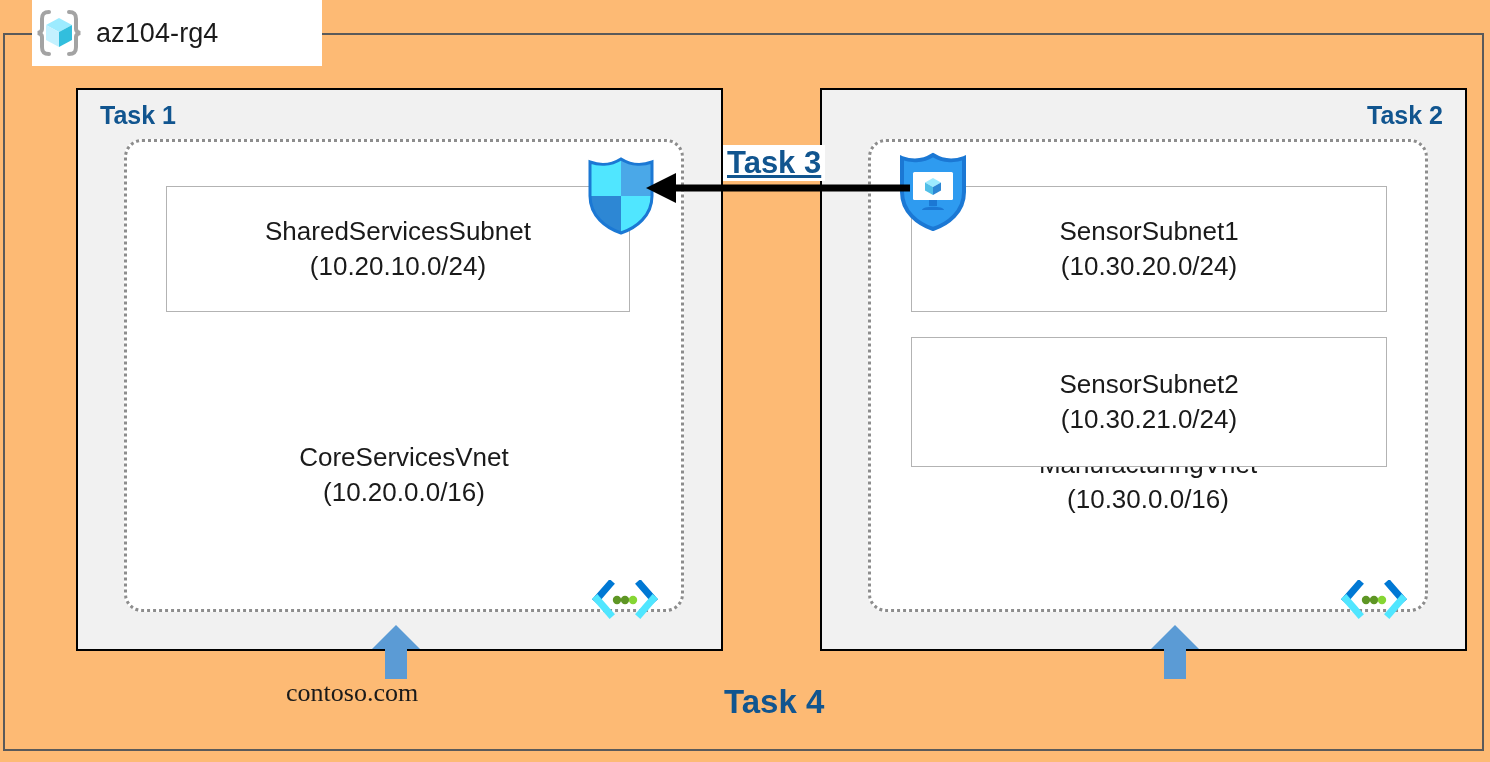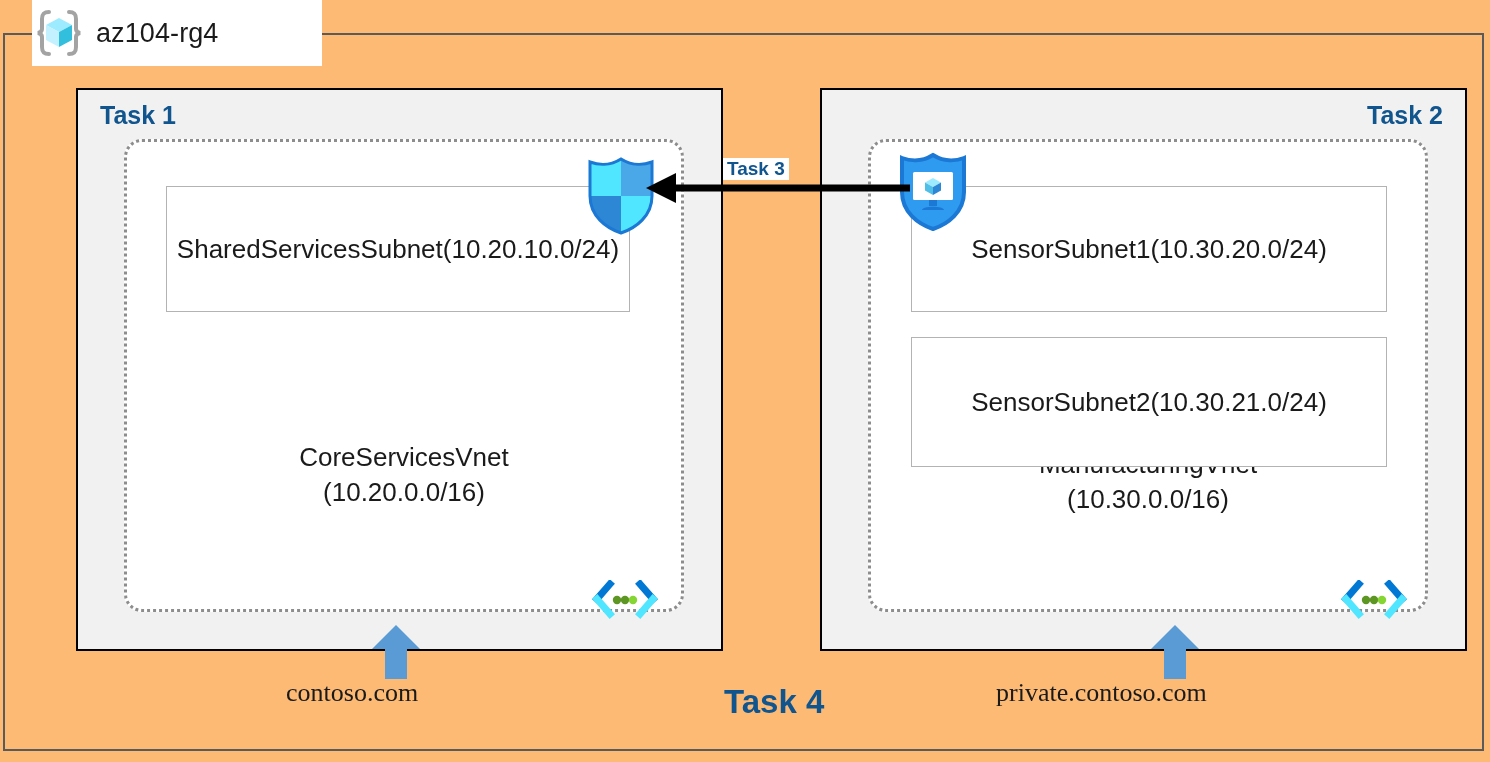--- a/index.html
+++ b/index.html
@@ -118,21 +118,21 @@
   #vnet1 .vnet-name { top: 298px; }
   #vnet2 .vnet-name { top: 305px; }
 
   
   .subnet {
     position: absolute;
     border: 1px solid #b3b3b3;
     background: #ffffff;
     box-sizing: border-box;
     display: flex;
-    flex-direction: row;
+    flex-direction: column;
     align-items: center;
     justify-content: center;
     text-align: center;
     font-size: 26px;
     color: #1a1a1a;
     line-height: 1.33;
   }
   .subnet .cidr { display: block; }
 
   #subnet-shared   { left: 166px; top: 186px; width: 464px; height: 126px; }
@@ -162,27 +162,28 @@
   #task3-arrow {
     position: absolute;
     left: 640px;
     top: 168px;
     width: 270px;
     height: 40px;
   }
   #task3-label {
     position: absolute;
     left: 723px;
-    top: 158px;
-    font-size: 19px;
+    top: 145px;
+    font-size: 31px;
     font-weight: bold;
     color: #11558f;
     background: #ffffff;
     padding: 0 4px;
     white-space: nowrap;
+    text-decoration: underline;
   }
 
   
   .dns-arrow {
     position: absolute;
     width: 52px;
     height: 56px;
   }
   #dns-arrow-1 { left: 370px; top: 623px; }
   #dns-arrow-2 { left: 1149px; top: 623px; }
@@ -327,17 +328,16 @@
   <span id="task3-label">Task 3</span>
 
   <svg class="dns-arrow" id="dns-arrow-1" viewBox="0 0 52 56">
     <polygon points="26,2 50,26 37,26 37,56 15,56 15,26 2,26" fill="#5b9bd5"></polygon>
   </svg>
   <span class="dns-label" id="dns-label-1">contoso.com</span>
 
   <svg class="dns-arrow" id="dns-arrow-2" viewBox="0 0 52 56">
     <polygon points="26,2 50,26 37,26 37,56 15,56 15,26 2,26" fill="#5b9bd5"></polygon>
   </svg>
-  <span class="dns-label" id="dns-label-2">private.contoso.com</span>
 
   <span id="task4-label">Task 4</span>
 
 </div>
 
 </body></html>

